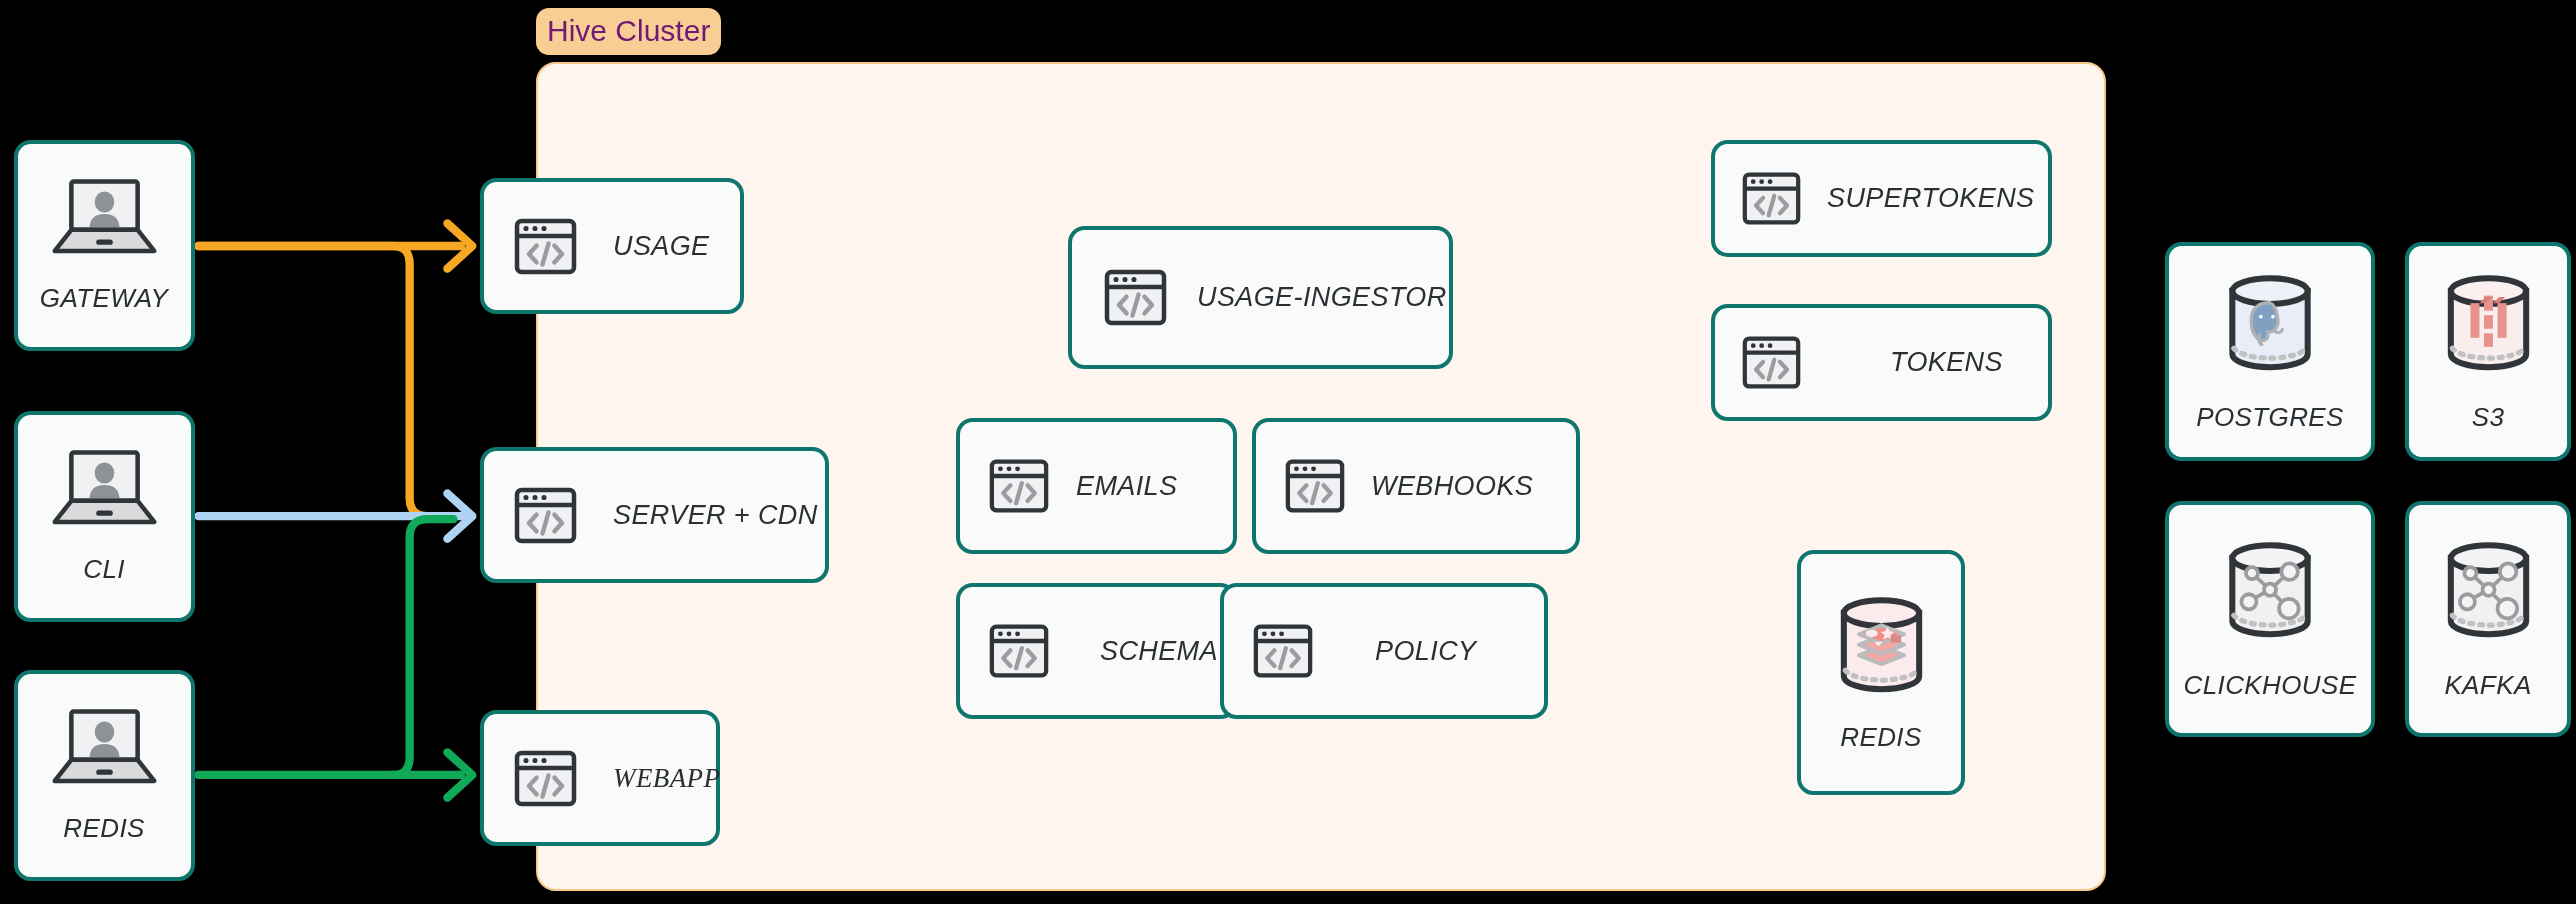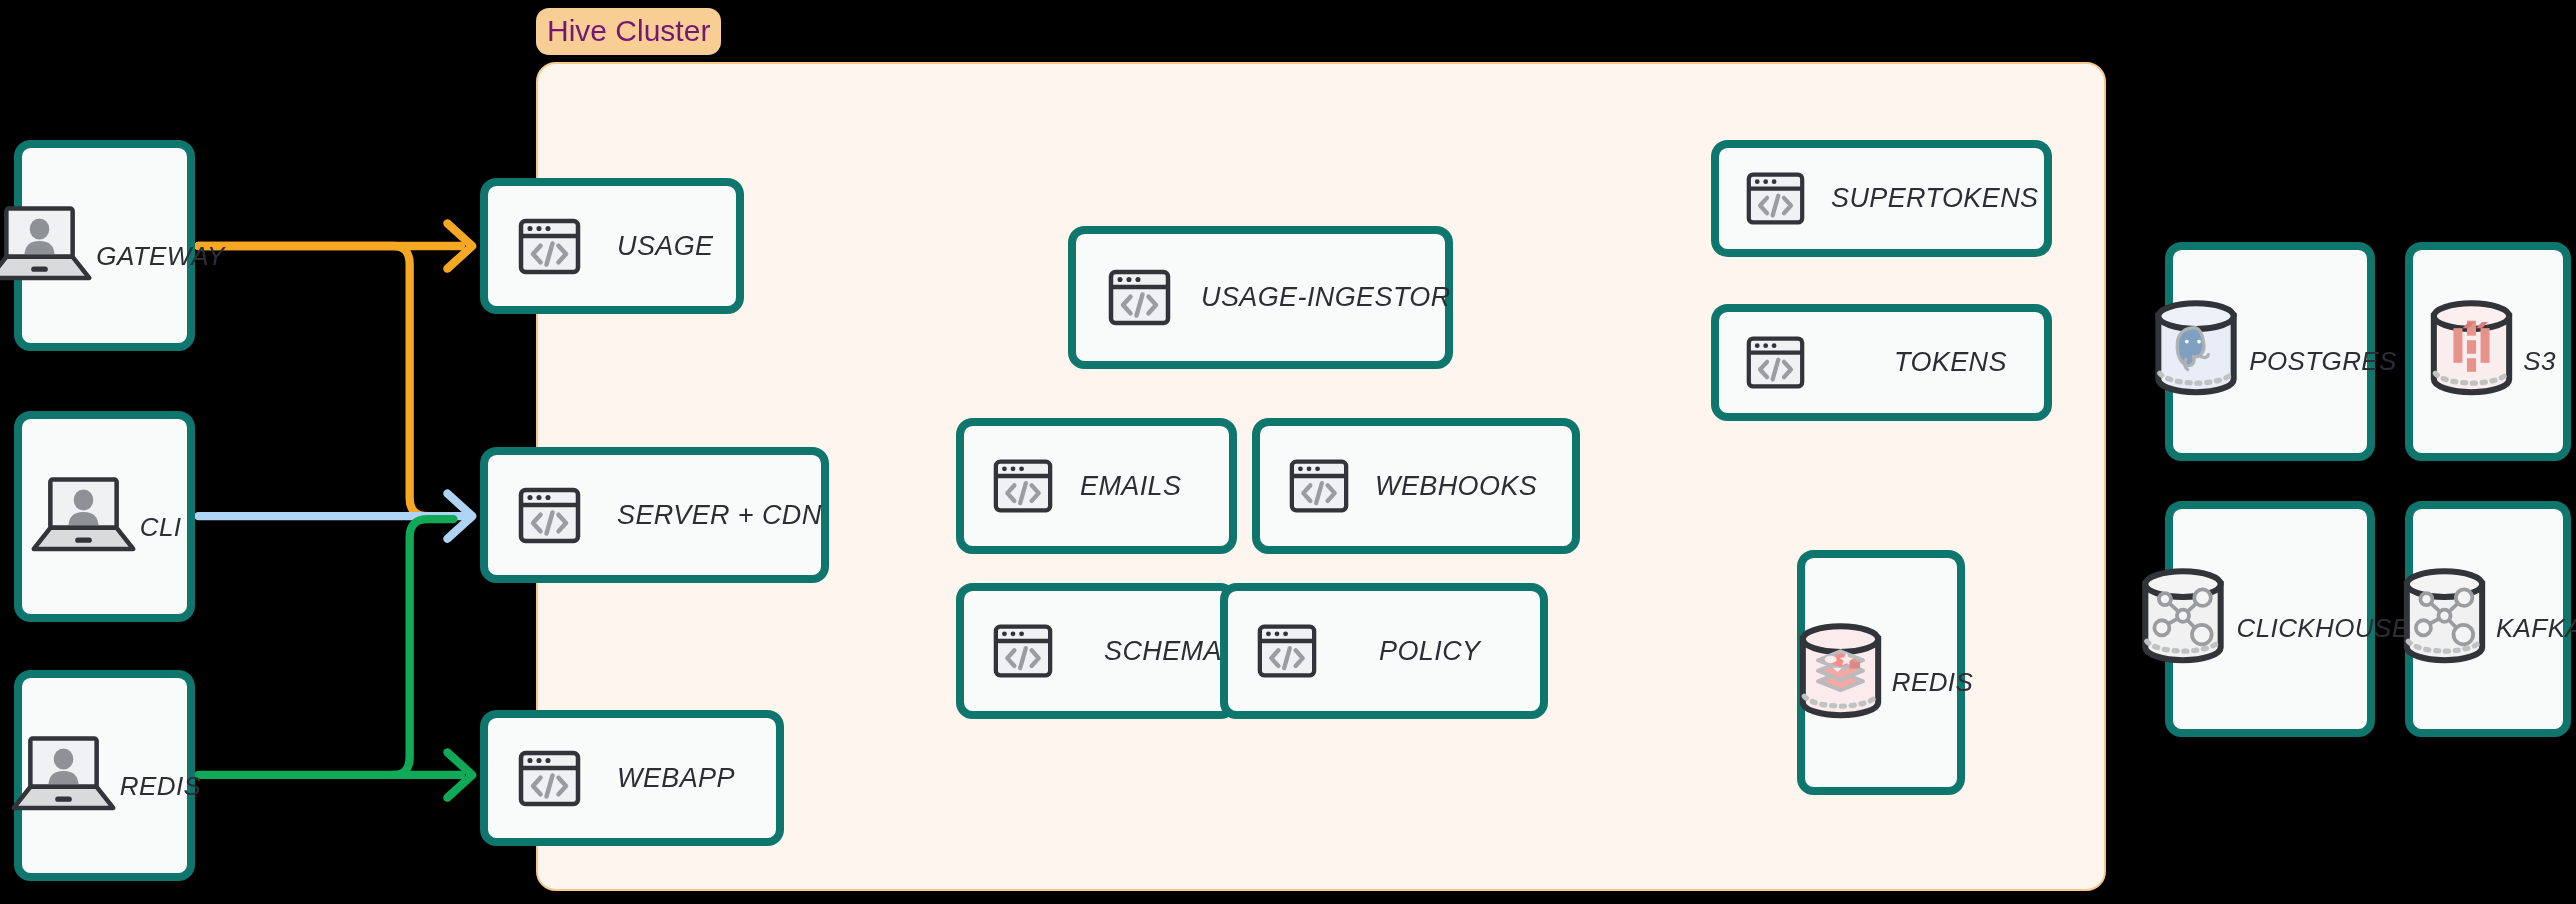--- a/index.html
+++ b/index.html
@@ -16,25 +16,25 @@
   }
   .cluster-label{
     position:absolute;left:536px;top:7.5px;height:47px;
     display:flex;align-items:center;padding:0 11px;
     background:#F9CE95;border-radius:13px;
     font-size:30px;color:#701a75;white-space:nowrap;
   }
 
   
   .card{
-    position:absolute;background:#F9FAFA;border:8px solid #0f766e;
+    position:absolute;background:#F9FAFA;border:4px solid #0f766e;
     border-radius:16.6px;box-sizing:border-box;
   }
   .card.tall{
-    display:flex;flex-direction:row;align-items:center;justify-content:center;
+    display:flex;flex-direction:column;align-items:center;justify-content:center;
   }
   .card.wide{
     display:flex;flex-direction:row;align-items:center;
   }
   .node-label{
     font-style:italic;color:#2b2e33;white-space:nowrap;letter-spacing:0.4px;
   }
 
   
   .client{width:181px;height:211px;}
@@ -150,21 +150,21 @@
         <g stroke="#9A9C9F" stroke-width="6" fill="none" stroke-linecap="round" stroke-linejoin="round">
           <path d="M30 41 L20 52 L30 63"></path>
           <path d="M54 41 L64 52 L54 63"></path>
           <path d="M46 38 L38 66"></path>
         </g>
       </svg>
     </span>
     <span class="node-label" style="margin-left:36px;">SERVER + CDN</span>
   </div>
 
-  <div class="card wide svc" style="left:480px;top:710px;width:304px;height:136px;">
+  <div class="card wide svc" style="left:480px;top:710px;width:240px;height:136px;font-family:Liberation Serif, serif;">
     <span class="svc-ico" style="margin-left:30px;">
       <svg width="63" height="63" viewBox="0 0 84 84">
         <rect x="4" y="8" width="76" height="68" rx="6" fill="#F0F1F2" stroke="#313439" stroke-width="6"></rect>
         <path d="M4 28 H80" stroke="#313439" stroke-width="6"></path>
         <circle cx="16" cy="18" r="3.4" fill="#313439"></circle>
         <circle cx="28" cy="18" r="3.4" fill="#313439"></circle>
         <circle cx="40" cy="18" r="3.4" fill="#313439"></circle>
         <g stroke="#9A9C9F" stroke-width="6" fill="none" stroke-linecap="round" stroke-linejoin="round">
           <path d="M30 41 L20 52 L30 63"></path>
           <path d="M54 41 L64 52 L54 63"></path>

